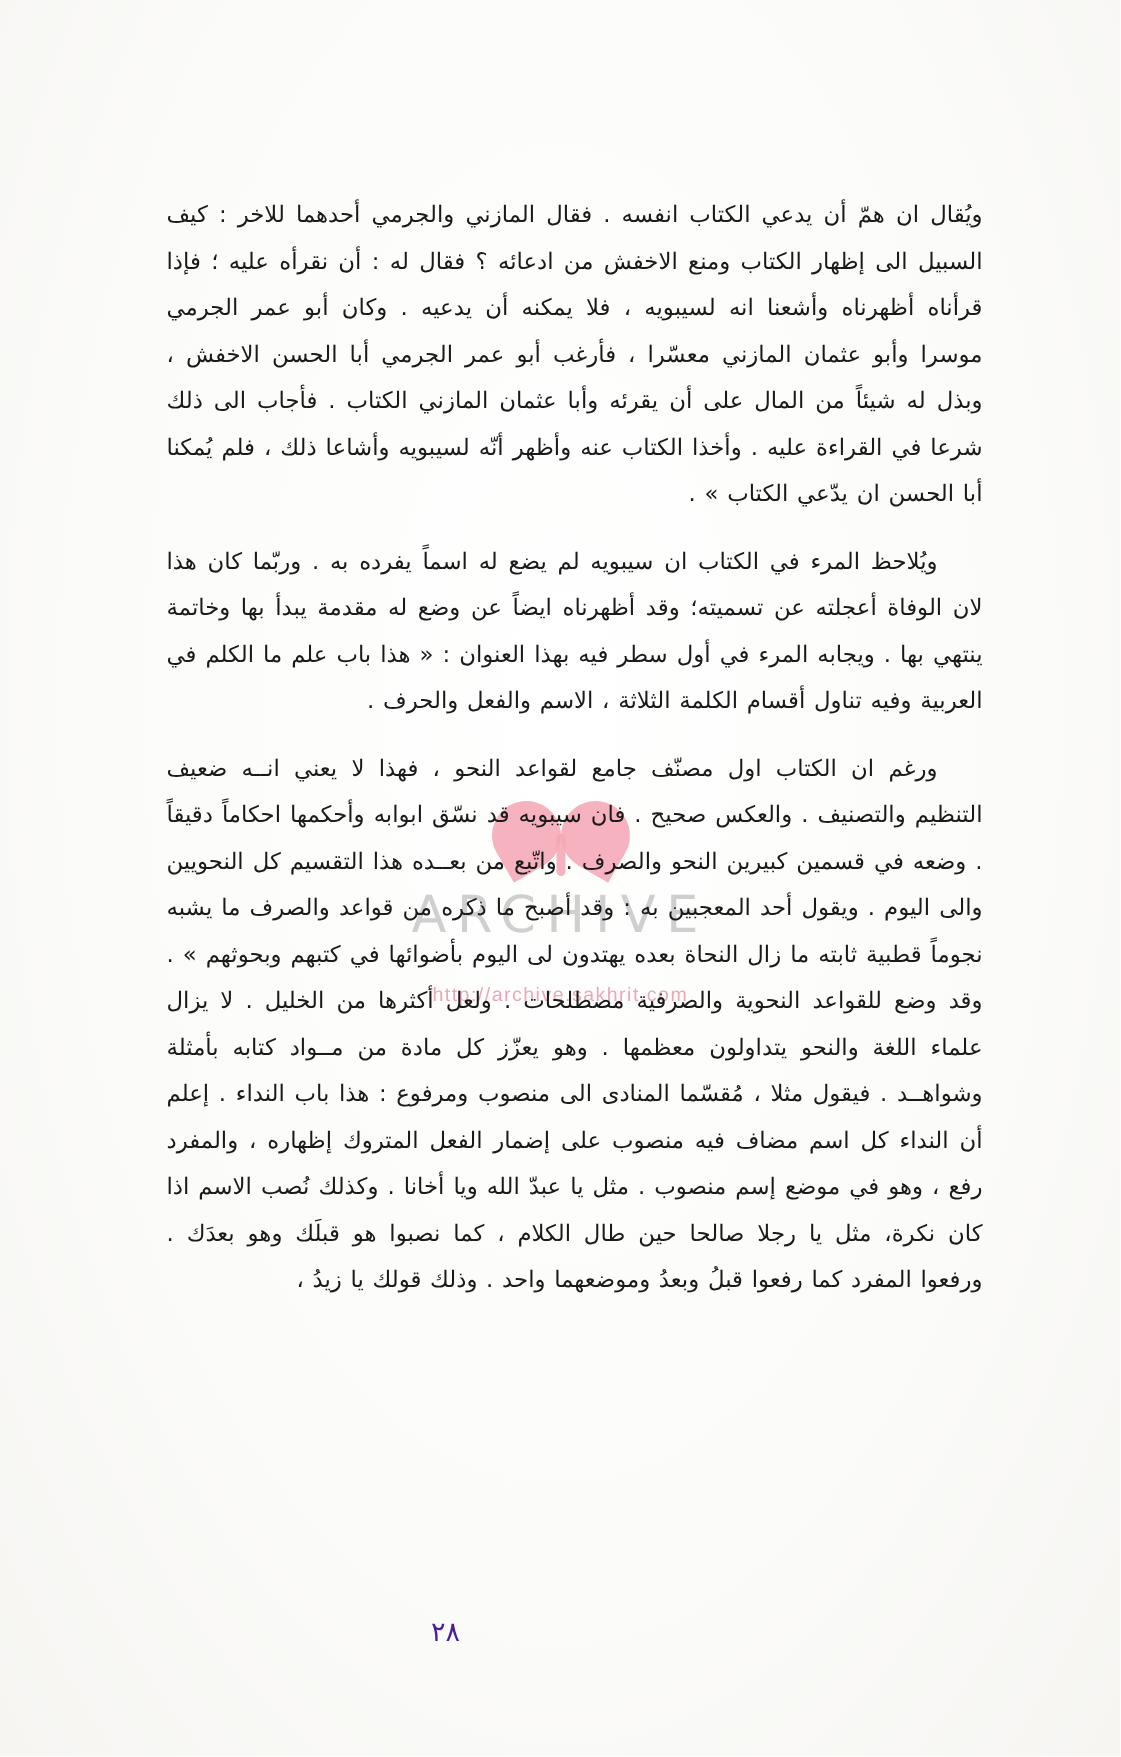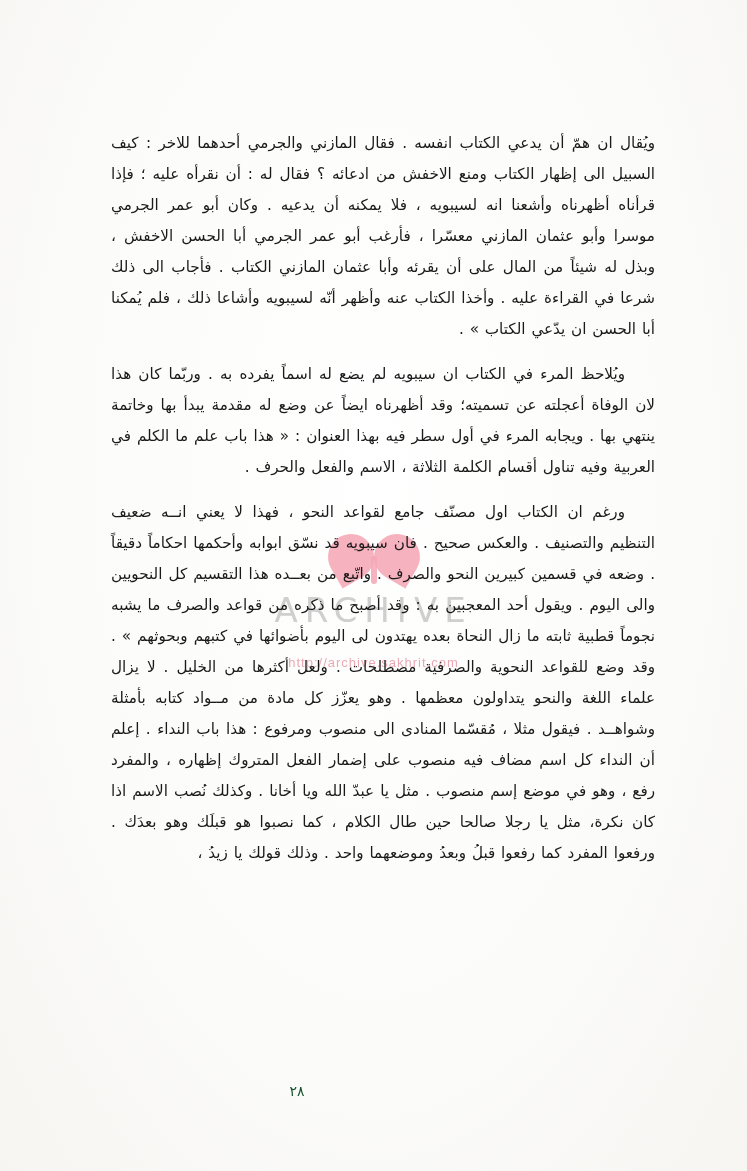--- a/index.html
+++ b/index.html
@@ -126,22 +126,22 @@
   .para.indent {
     text-indent: 30px;
   }
   #page-number {
     position: absolute;
     bottom: 72px;
     left: 0;
     width: 594px;
     text-align: center;
     font-family: "DejaVu Sans", sans-serif;
-    font-size: 14px;
-    color: #14532d;
+    font-size: 18px;
+    color: #4c1d95;
     z-index: 3;
     direction: rtl;
   }
 </style>
 </head>
 <body>
 
 <div id="page">
   <div id="paper-bg"></div>
 

